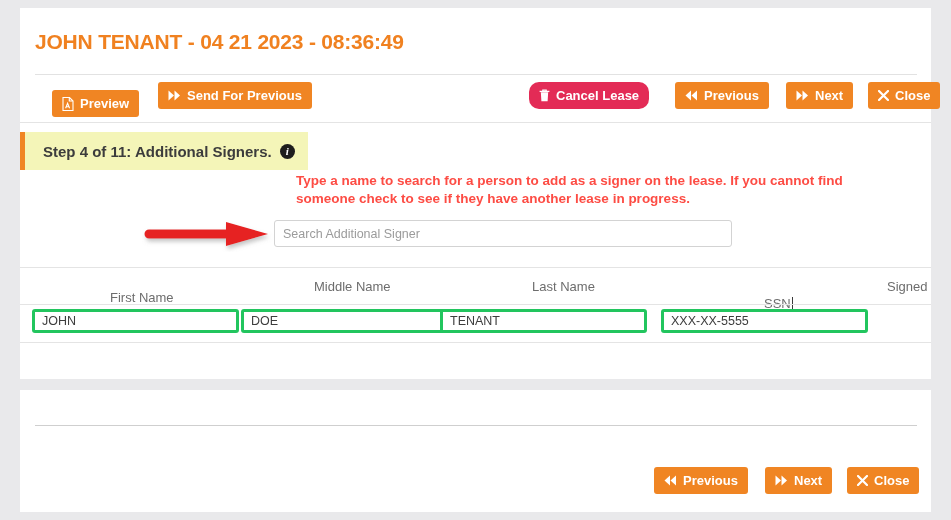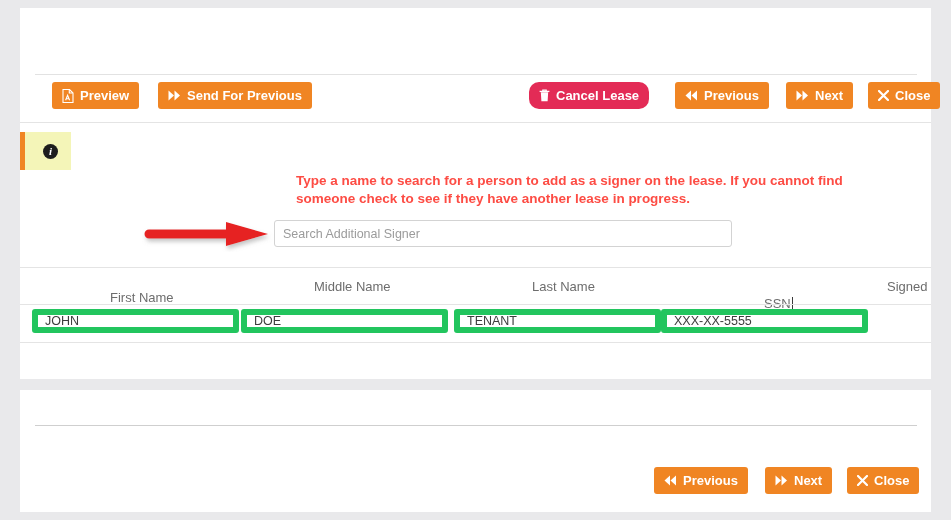--- a/index.html
+++ b/index.html
@@ -65,21 +65,21 @@
     align-items: center;
     gap: 6px;
     cursor: pointer;
     white-space: nowrap;
     line-height: 1;
   }
   .btn.danger { background: #e32b56; }
   .btn .ico { display: inline-flex; align-items: center; }
 
   
-  #btn-preview   { left: 32px;  top: 0; }
+  #btn-preview   { left: 32px;  top: 8px; }
   #btn-send      { left: 138px; top: 0; }
   #btn-cancel    { left: 509px; top: 0; border-radius: 10px; }
   #btn-prev-top  { left: 655px; top: 0; }
   #btn-next-top  { left: 766px; top: 0; }
   #btn-close-top { left: 848px; top: 0; }
 
   .hr-toolbar {
     position: absolute;
     left: 0; right: 0;
     top: 114px;
@@ -201,32 +201,32 @@
     left: 0; right: 0;
     top: 296px;
     height: 1px;
     background: #e4e4e4;
   }
 
   .cell-input {
     position: absolute;
     top: 301px;
     height: 24px;
-    border: 6px solid #22c55e;
+    border: 3px solid #22c55e;
     border-radius: 3px;
     background: #ffffff;
     font-family: "Liberation Sans", sans-serif;
     font-size: 12.5px;
     color: #3d3d3d;
     padding: 0 7px;
     outline: none;
   }
   #cell-first  { left: 12px;  width: 207px; }
   #cell-middle { left: 221px; width: 207px; }
-  #cell-last   { left: 434px; width: 207px; }
+  #cell-last   { left: 420px; width: 207px; }
   #cell-ssn    { left: 641px; width: 207px; }
 
   .hr-table-bottom {
     position: absolute;
     left: 0; right: 0;
     top: 334px;
     height: 1px;
     background: #e4e4e4;
   }
 
@@ -241,20 +241,21 @@
   }
   #btn-prev-bot  { left: 634px; top: 77px; }
   #btn-next-bot  { left: 745px; top: 77px; }
   #btn-close-bot { left: 827px; top: 77px; }
 </style>
 </head>
 <body>
 
 <div class="card" id="card-top">
 
+  <div class="page-title">JOHN TENANT - 04 21 2023 - 08:36:49</div>
   <div class="hr-title"></div>
 
   <div class="toolbar">
 
     <button class="btn" id="btn-preview">
       <span class="ico">
         <svg width="12" height="14" viewBox="0 0 12 14" aria-hidden="true">
           <path d="M1 0.5 H7.5 L11 4 V13.5 H1 Z" fill="none" stroke="#ffffff" stroke-width="1.1"></path>
           <path d="M7.3 0.7 V4 H10.8" fill="none" stroke="#ffffff" stroke-width="1.1"></path>
           <path d="M3.6 11.3 L5.6 6.3 L7.6 11.3 M4.4 9.7 H6.8" fill="none" stroke="#ffffff" stroke-width="1.1"></path>
@@ -312,20 +313,21 @@
       </span>
       <span>Close</span>
     </button>
   </div>
 
   <div class="hr-toolbar"></div>
 
   <div class="step-wrap">
     <div class="step-accent"></div>
     <div class="step-label">
+      <span>Step 4 of 11: Additional Signers.</span>
       <span class="info-icon">i</span>
     </div>
   </div>
 
   <div class="instruction">Type a name to search for a person to add as a signer on the lease.  If you cannot find someone check to see if they have another lease in progress.</div>
 
   <input class="search-input" id="search-additional-signer" placeholder="Search Additional Signer" style="">
 
   <div class="arrow-annotation">
     <svg width="132" height="36" viewBox="0 0 132 36" aria-hidden="true">

